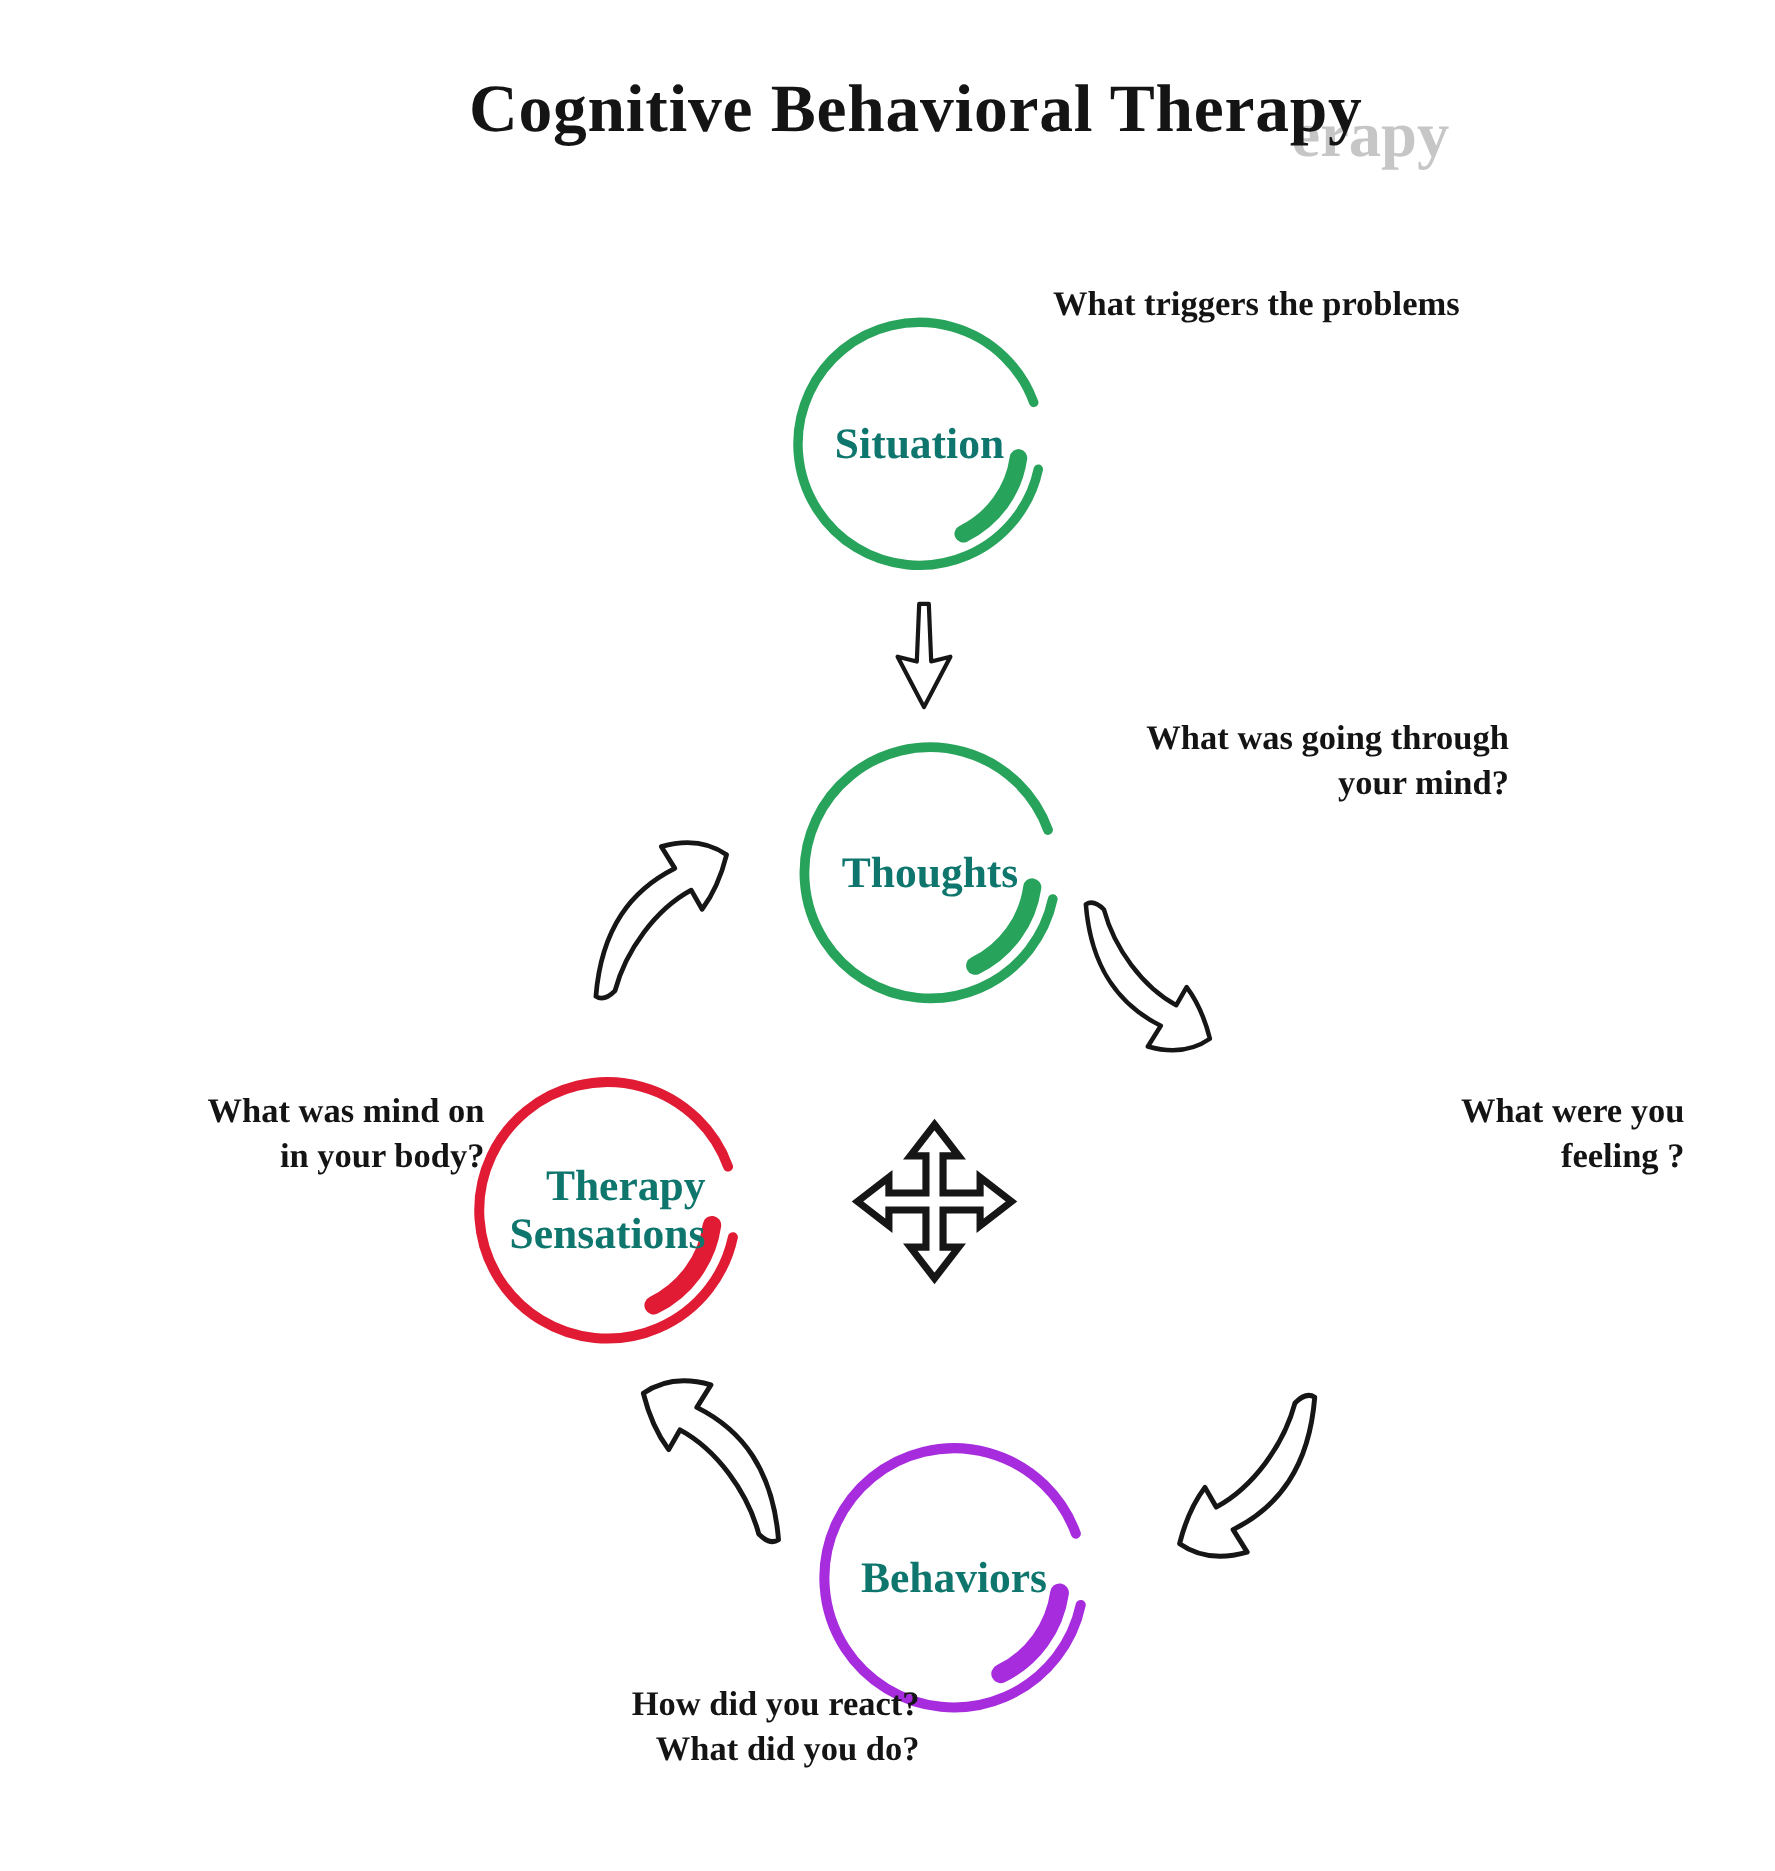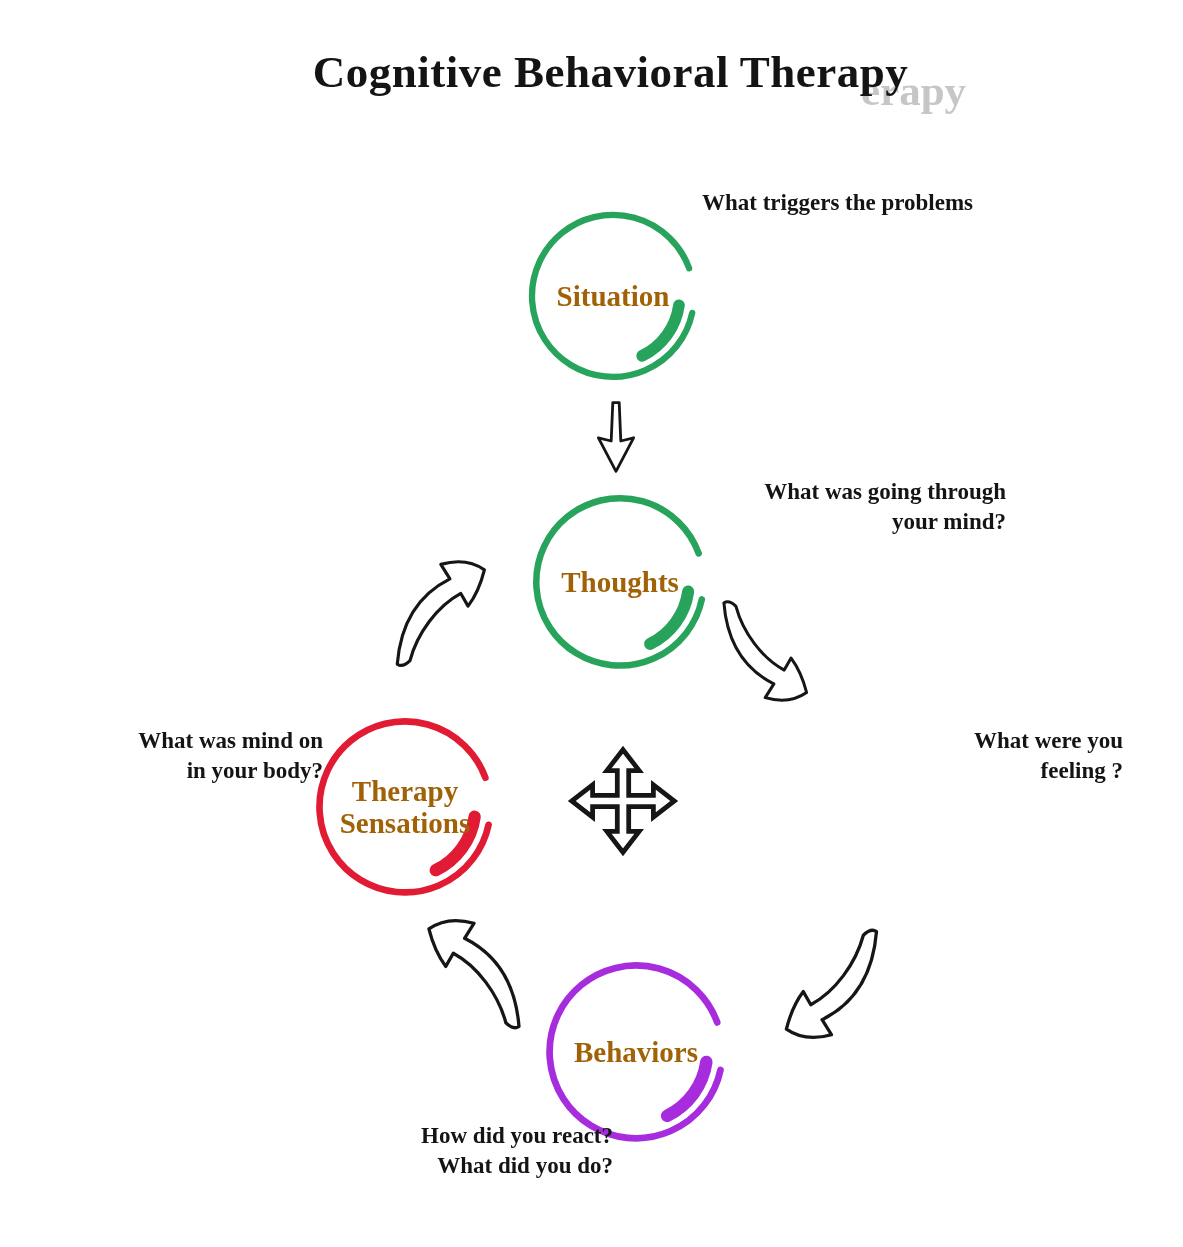--- a/index.html
+++ b/index.html
@@ -9,21 +9,21 @@
   .title{position:absolute;top:46px;left:0;width:100%;margin:0;padding-left:20px;box-sizing:border-box;
          text-align:center;font-size:45px;font-weight:bold;color:#141414;letter-spacing:.5px;z-index:2;}
   .watermark{position:absolute;left:843px;top:66px;font-size:43px;font-weight:bold;
              color:#8f8f8f;opacity:.5;z-index:1;}
 
   .node{position:absolute;display:flex;align-items:center;justify-content:center;}
   .node svg{position:absolute;inset:0;width:100%;height:100%;overflow:visible;}
   .arc{fill:none;stroke-width:7;stroke-linecap:round;}
   .hook{fill:none;stroke-width:13;stroke-linecap:round;}
   .node .label{position:relative;z-index:1;font-weight:bold;font-size:29px;line-height:1.12;
-               text-align:center;color:#a16207;}
+               text-align:right;color:#0f766e;}
 
   .ann{position:absolute;font-weight:bold;font-size:23px;line-height:30px;color:#141414;
        text-align:right;z-index:2;}
   .ann.single{white-space:nowrap;text-align:left;}
 
   .arrow{position:absolute;}
   .arrow svg{width:100%;height:100%;overflow:visible;display:block;}
   .arrow path{fill:#ffffff;stroke:#161616;stroke-width:3.5;stroke-linejoin:round;stroke-linecap:round;}
   .flip-y svg{transform:scaleY(-1);}
   .flip-x svg{transform:scaleX(-1);}

